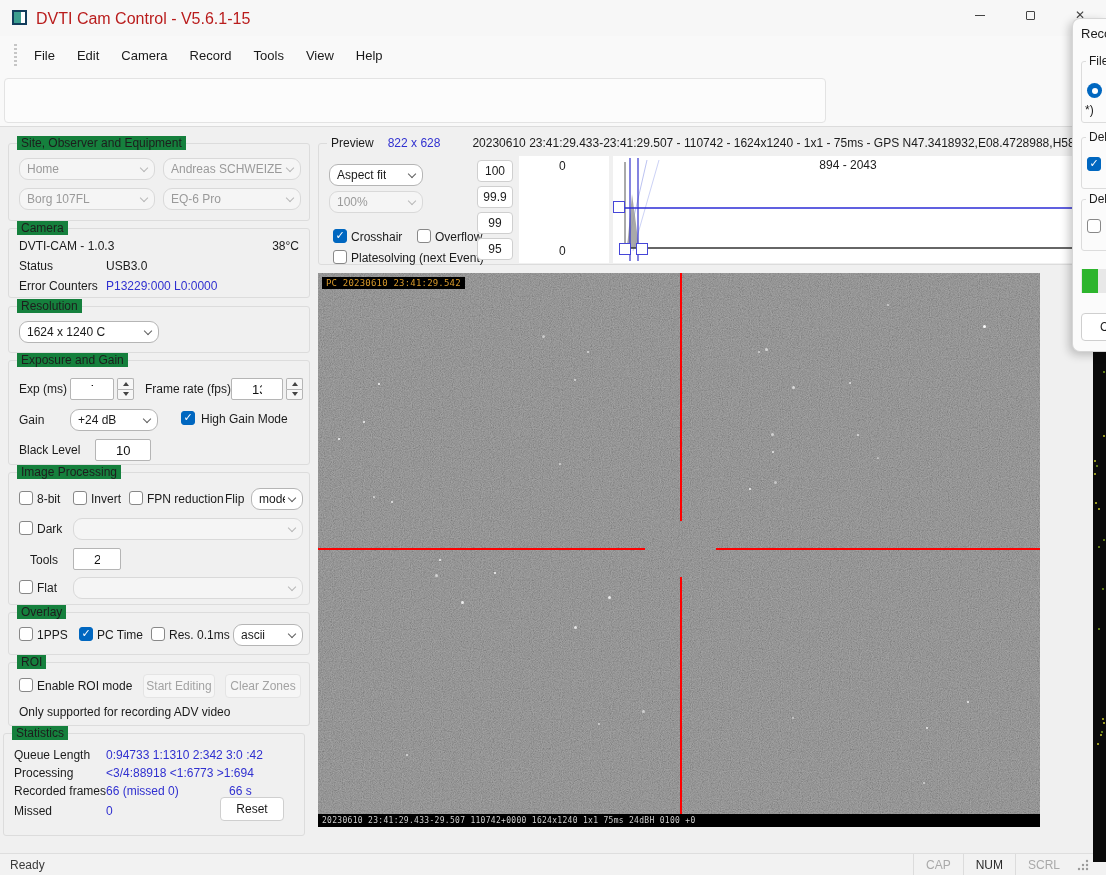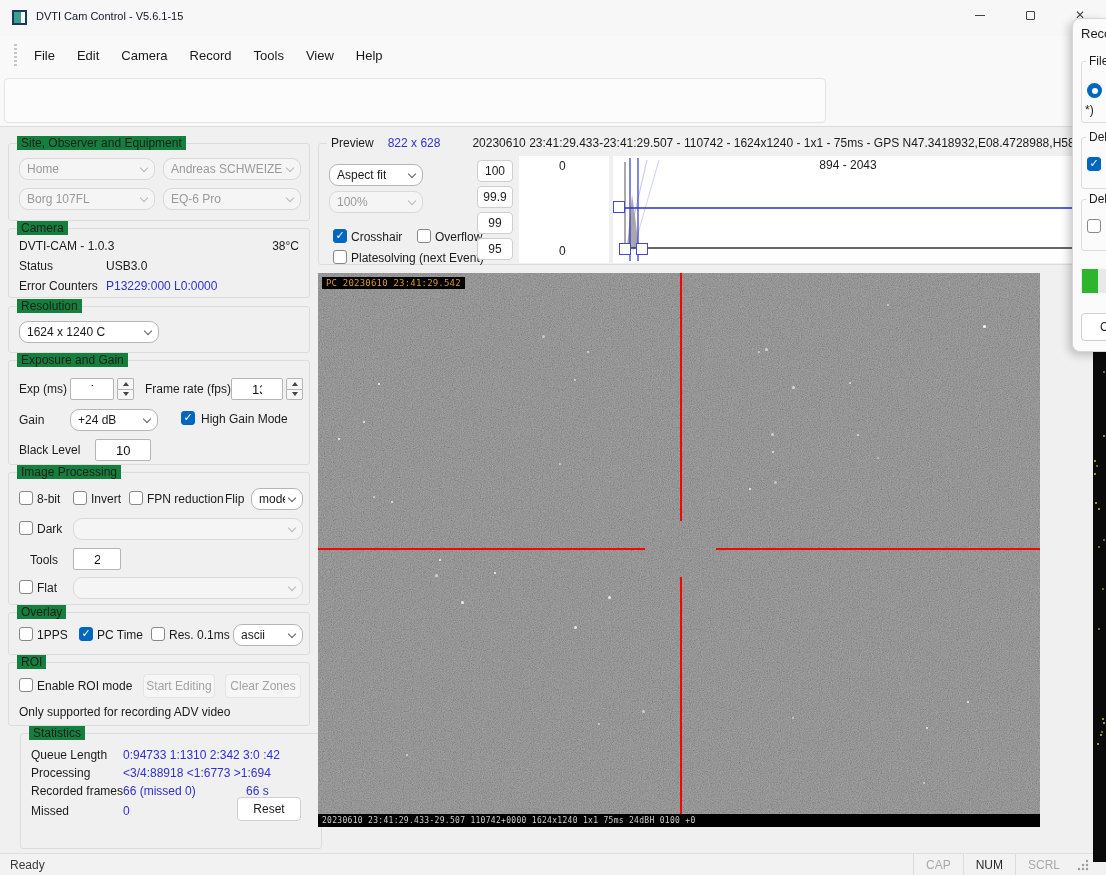--- a/index.html
+++ b/index.html
@@ -3,21 +3,21 @@
 <meta charset="utf-8">
 <style>
   * { margin:0; padding:0; box-sizing:border-box; }
   html,body { width:1106px; height:875px; }
   body { font-family:"Liberation Sans", sans-serif; font-size:12px; color:#1b1b1b; background:#f3f3f3; position:relative; overflow:hidden; }
   .abs { position:absolute; }
 
   
   #titlebar { left:0; top:0; width:1106px; height:36px; background:#f7f7f7; }
   #app-icon { left:12px; top:10px; width:15px; height:15px; border:2px solid #123d5c; background:linear-gradient(90deg,#3c9e8f 0 60%,#ffffff 60% 100%); }
-  #title-text { left:36px; top:10px; font-size:11px; color:#0f172a; white-space:nowrap; }
+  #title-text { left:36px; top:10px; font-size:16px; color:#b91c1c; white-space:nowrap; }
   .winbtn { width:46px; height:30px; top:0; display:flex; align-items:center; justify-content:center; }
   #min-bar { width:10px; height:1px; background:#444; }
   #max-box { width:9px; height:9px; border:1px solid #444; border-radius:1px; }
   #close-x { font-size:12px; color:#444; }
 
   
   #menubar { left:0; top:36px; width:1106px; height:38px; background:#f9f9f9; display:flex; align-items:center; padding-left:14px; }
   .gripper { width:3px; height:22px; background:repeating-linear-gradient(180deg,#c6c6c6 0 2px,transparent 2px 4px); margin-right:6px; }
   .menu-item { padding:4px 11px; font-size:13px; color:#1a1a1a; }
 
@@ -380,21 +380,21 @@
 
   <div class="group" style="left:8px;top:535px;width:302px;height:64px;">
     <div class="glabel">ROI</div>
     <span class="cb" style="left:10px;top:15px;"></span>
     <span class="cbl" style="left:28px;top:16px;">Enable ROI mode</span>
     <div class="btn dis" style="left:134px;top:11px;width:72px;height:24px;">Start Editing</div>
     <div class="btn dis" style="left:216px;top:11px;width:76px;height:24px;">Clear Zones</div>
     <div class="lbl" style="left:10px;top:42px;">Only supported for recording ADV video</div>
   </div>
 
-  <div class="group" style="left:20px;top:606px;width:302px;height:116px;text-decoration:underline;">
+  <div class="group" style="left:3px;top:606px;width:302px;height:103px;text-decoration:underline;">
     <div class="glabel">Statistics</div>
     <div class="lbl" style="left:10px;top:14px;">Queue Length</div>
     <div class="lbl bluetext" style="left:102px;top:14px;">0:94733  1:1310  2:342  3:0   :42</div>
     <div class="lbl" style="left:10px;top:32px;">Processing</div>
     <div class="lbl bluetext" style="left:102px;top:32px;">&lt;3/4:88918 &lt;1:6773  &gt;1:694</div>
     <div class="lbl" style="left:10px;top:50px;">Recorded frames</div>
     <div class="lbl bluetext" style="left:102px;top:50px;">66 (missed 0)</div>
     <div class="lbl bluetext" style="left:225px;top:50px;">66 s</div>
     <div class="lbl" style="left:10px;top:70px;">Missed</div>
     <div class="lbl bluetext" style="left:102px;top:70px;">0</div>

